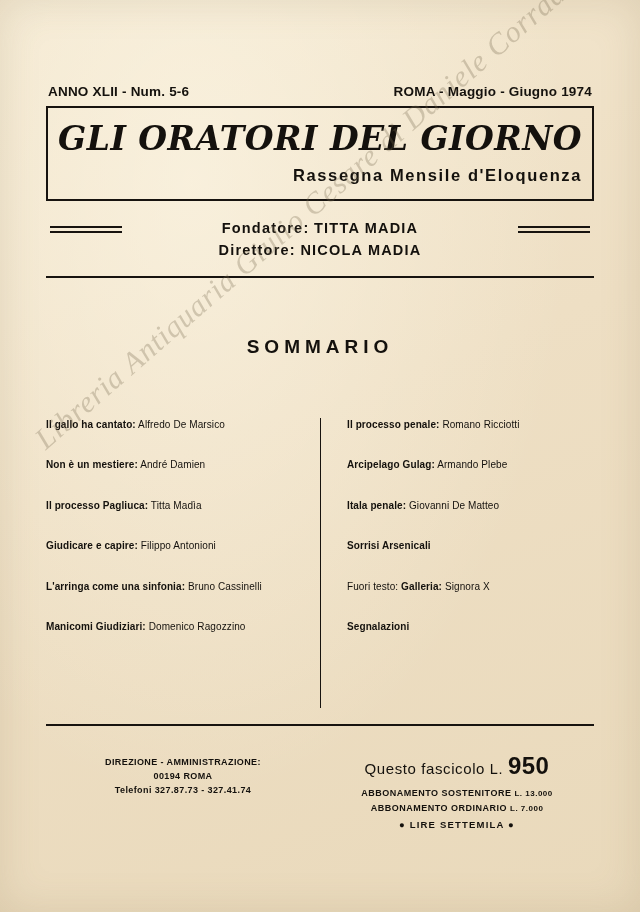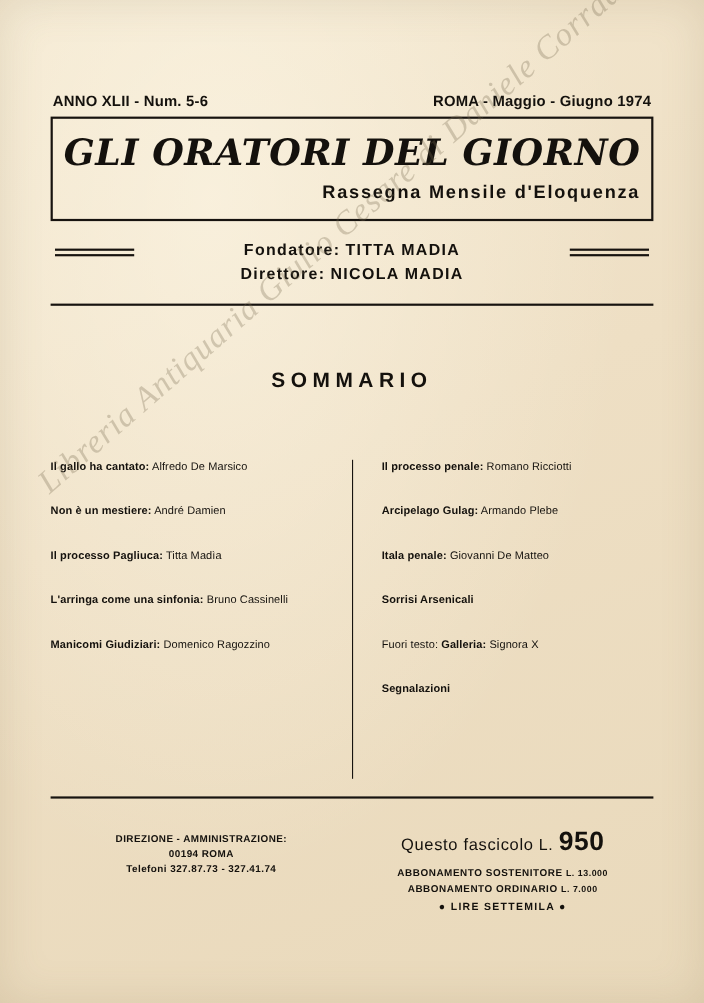--- a/index.html
+++ b/index.html
@@ -257,20 +257,23 @@
       <div class="col left">
 
         <div class="entry">
           <span class="t">Il gallo ha cantato:</span><span class="a"> Alfredo De Marsico</span>
         </div>
         <div class="entry">
           <span class="t">Non è un mestiere:</span><span class="a"> André Damien</span>
         </div>
         <div class="entry">
           <span class="t">Il processo Pagliuca:</span><span class="a"> Titta Madìa</span>
+        </div>
+        <div class="entry">
+          <span class="t">Giudicare e capire:</span><span class="a"> Filippo Antonioni</span>
         </div>
         <div class="entry">
           <span class="t">L'arringa come una sinfonia:</span><span class="a"> Bruno Cassinelli</span>
         </div>
         <div class="entry">
           <span class="t">Manicomi Giudiziari:</span><span class="a"> Domenico Ragozzino</span>
         </div>
 
       </div>
       <div class="col right">

